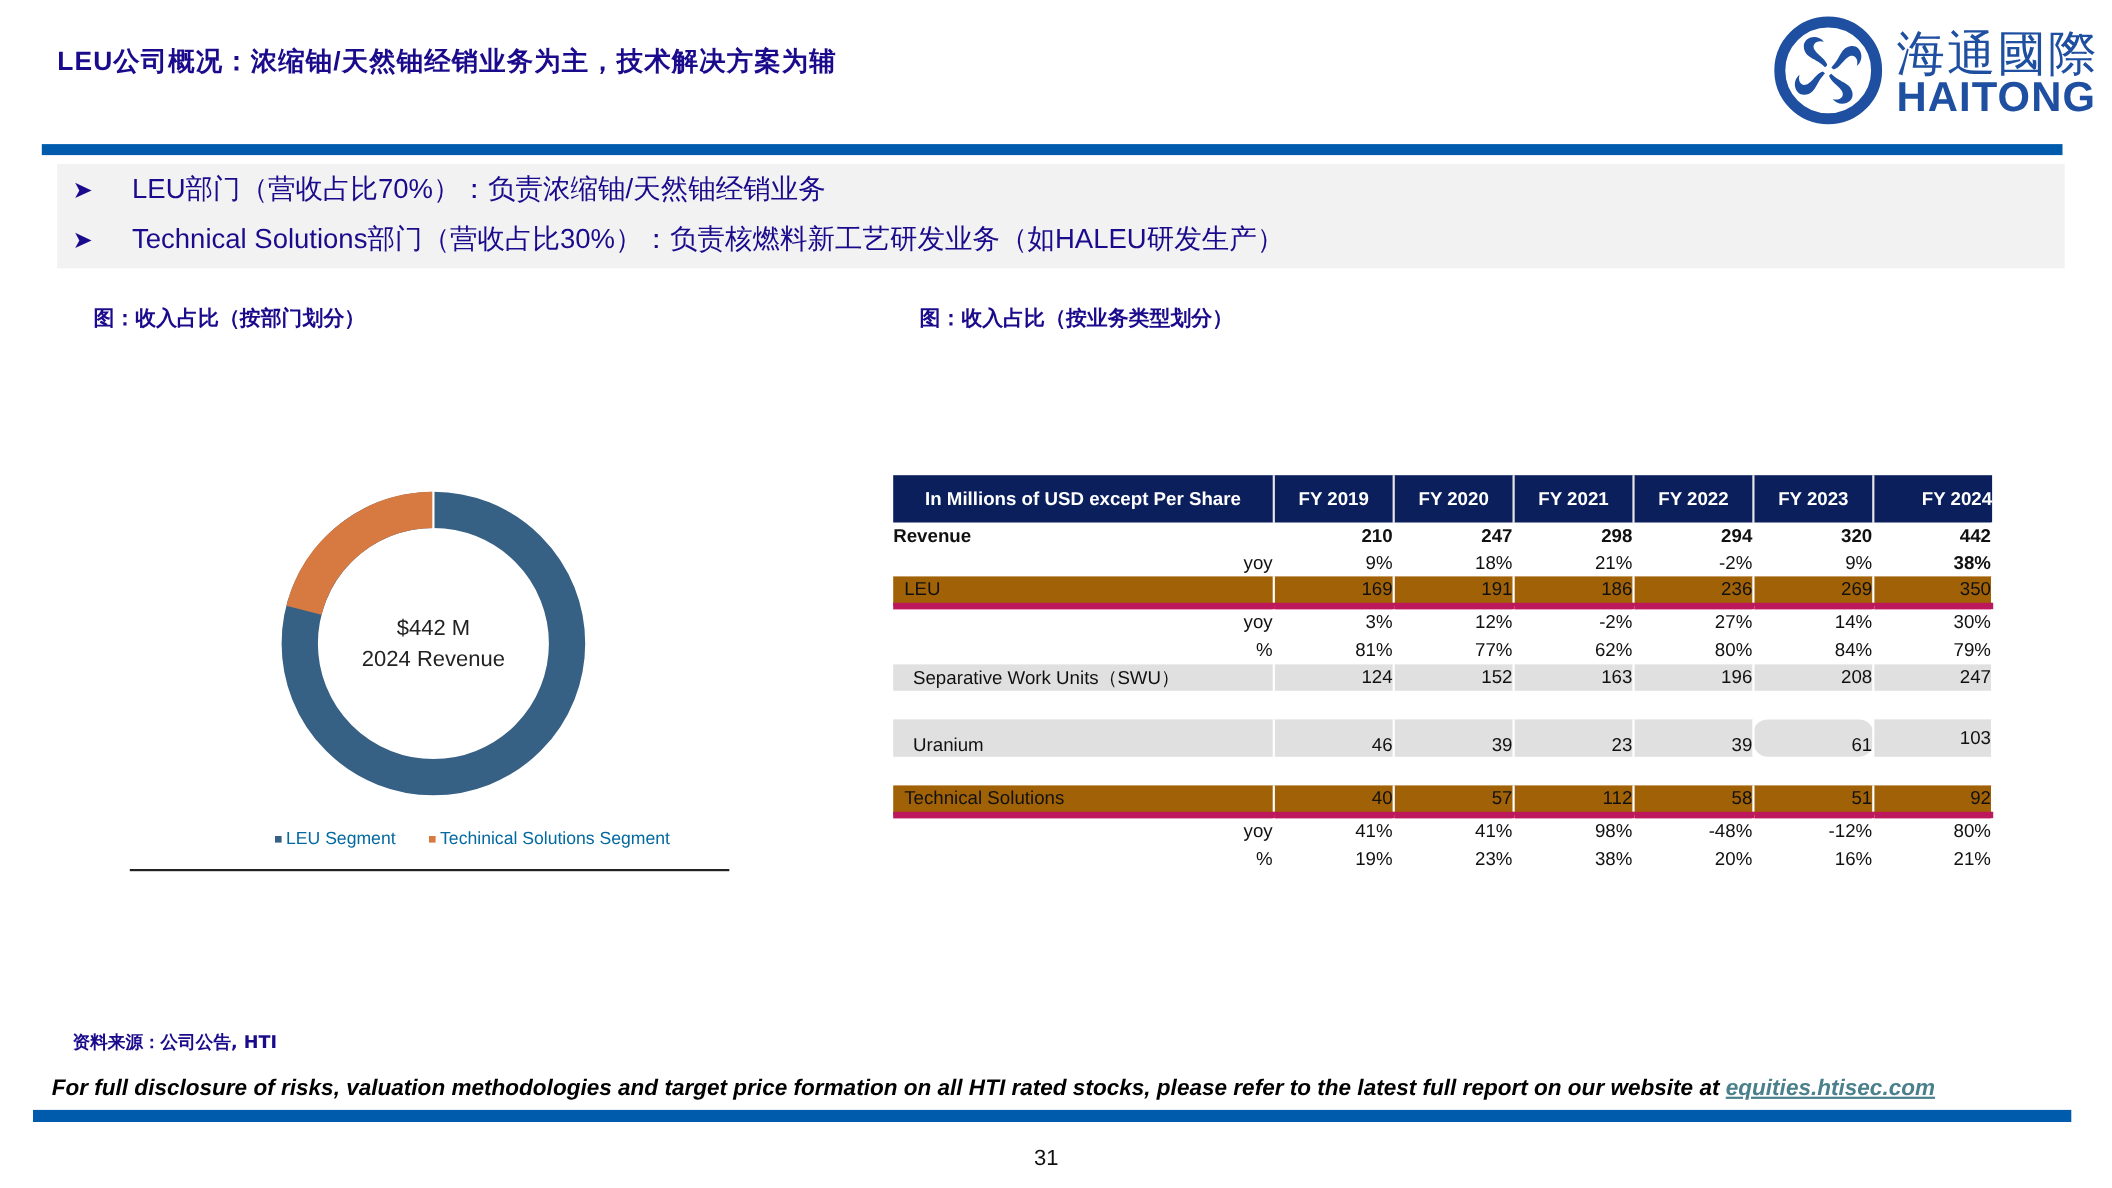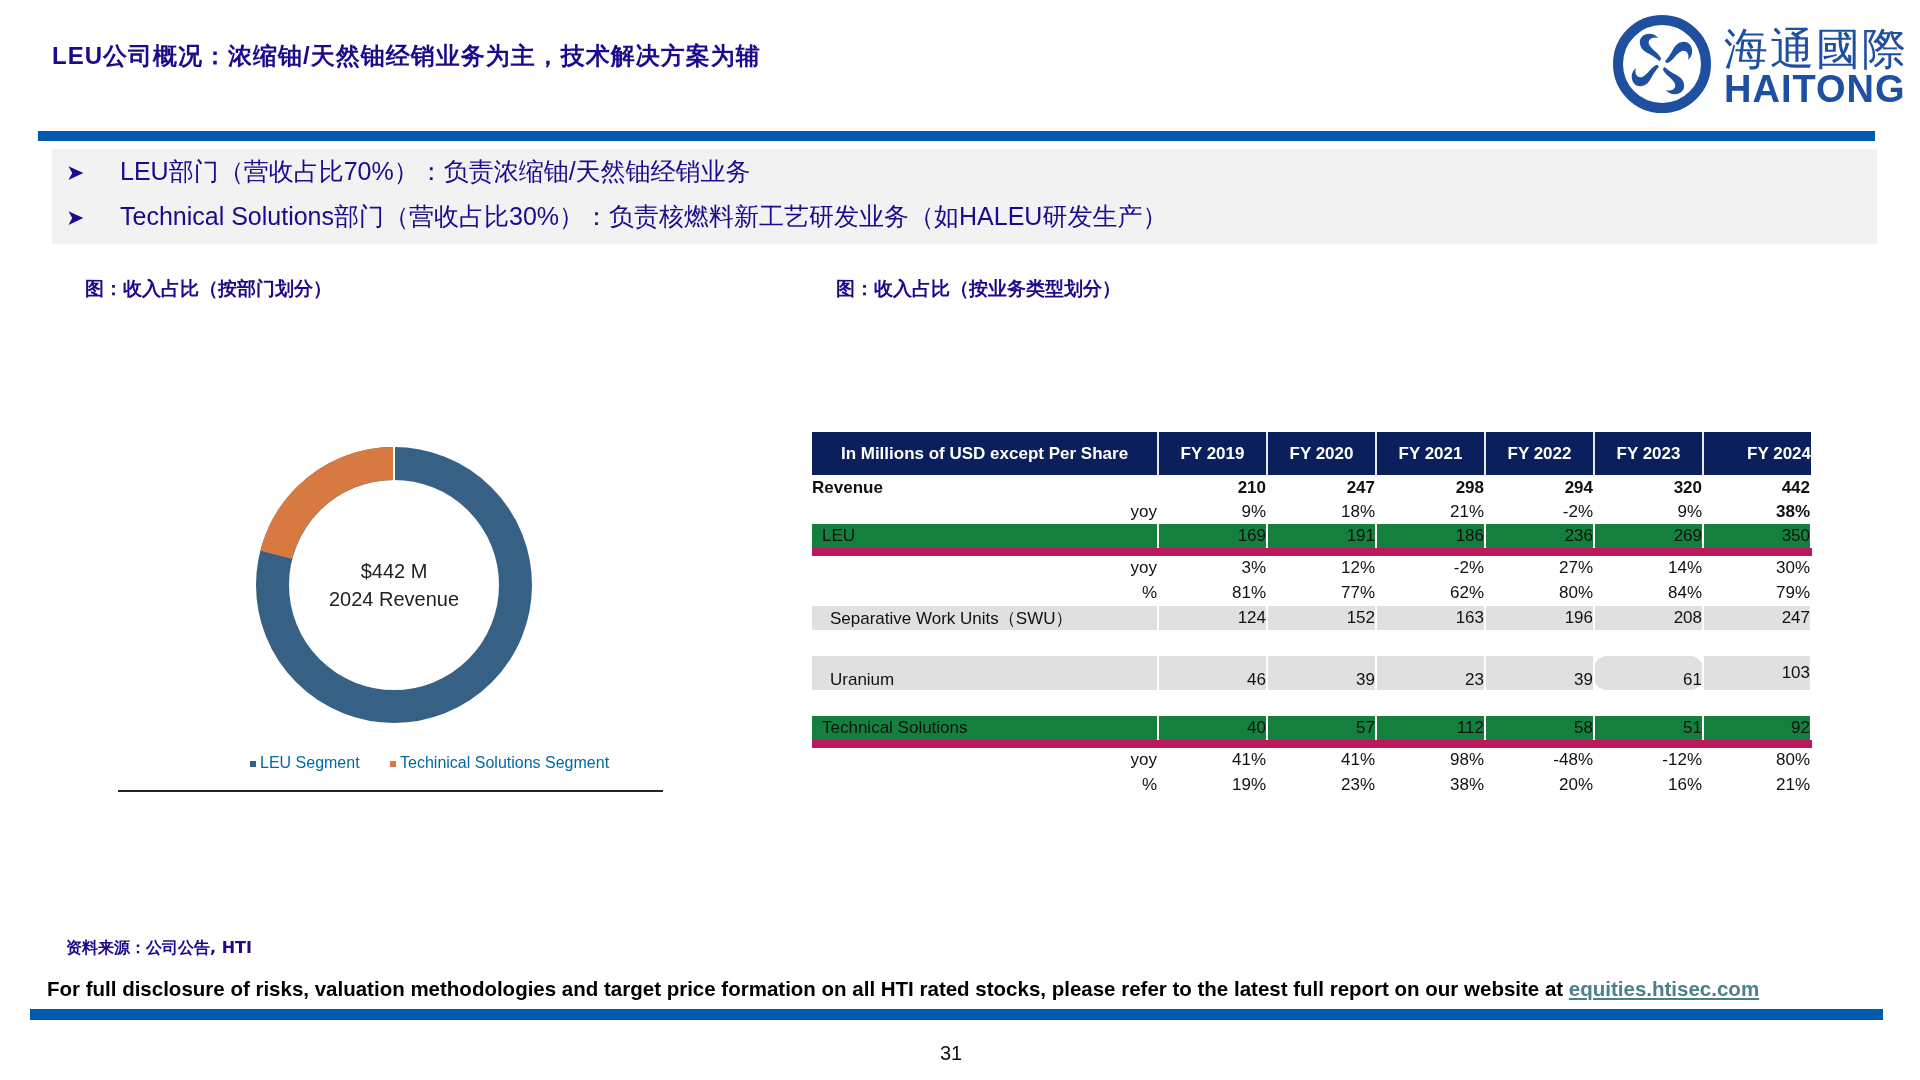--- a/index.html
+++ b/index.html
@@ -22,29 +22,29 @@
   .legend .item { margin-right:26px; }
   .chart-line { left:118px; top:790px; width:545px; height:2px; background:#222; }
   table.fin { position:absolute; left:812px; top:432px; border-collapse:collapse; font-size:17px; color:#111; }
   table.fin th { background:#0a1f5c; color:#fff; font-weight:bold; height:43px; padding:0 0 0 0; border-right:2px solid #e6e6e6; text-align:center; font-size:17px; }
   table.fin th.first { width:345px; }
   table.fin th.fy { width:107px; }
   table.fin th.last { text-align:right; border-right:none; }
   table.fin td { height:24px; padding:0; text-align:right; border-right:2px solid #fff; white-space:nowrap; }
   table.fin td.lbl { text-align:left; padding-left:0; }
   table.fin td.sub { text-align:right; }
-  table.fin tr.dark td { background:#15803d; border-bottom:8px solid #be185d; }
+  table.fin tr.dark td { background:#a16207; border-bottom:6px solid #be185d; }
   table.fin tr.light td { background:#e0e0e0; }
   table.fin tr.blank td { height:26px; }
   table.fin tr.tall td { height:34px; }
   table.fin td.ind { padding-left:10px; }
   table.fin td.ind2 { padding-left:18px; }
   .b { font-weight:bold; }
   .source { left:66px; top:938px; font-size:16px; font-weight:bold; color:#1a0a8c; white-space:nowrap; font-family:"DejaVu Sans",sans-serif; }
-  .disclaimer { left:47px; top:977px; font-size:20.5px; font-weight:bold; color:#000; white-space:nowrap; }
+  .disclaimer { left:47px; top:977px; font-size:20.5px; font-weight:bold; font-style:italic; color:#000; white-space:nowrap; }
   .disclaimer a { color:#4a7f8c; text-decoration:underline; }
   .bar-bottom { left:30px; top:1009px; width:1853px; height:11px; background:#005bac; }
   .pagenum { left:940px; top:1042px; width:60px; text-align:left; font-size:20px; color:#111; }
 </style>
 </head>
 <body>
 
 <div class="abs title">LEU公司概况：浓缩铀/天然铀经销业务为主，技术解决方案为辅</div>
 
 <div class="abs logo">

